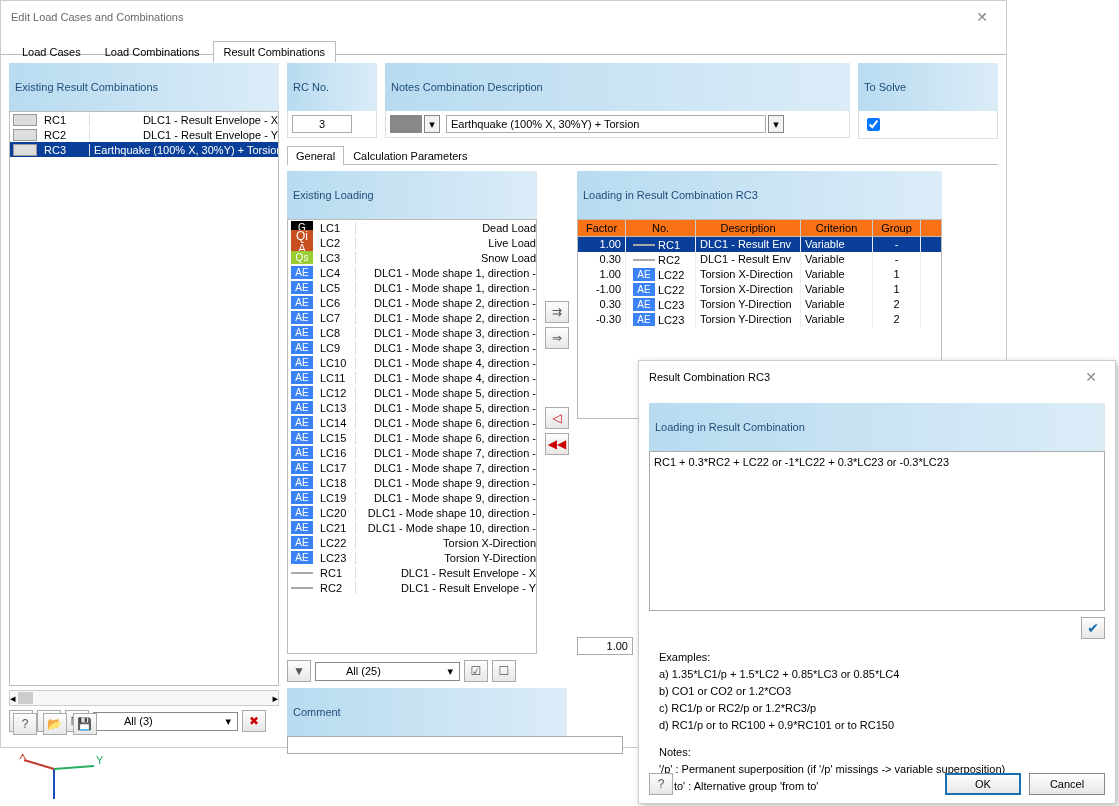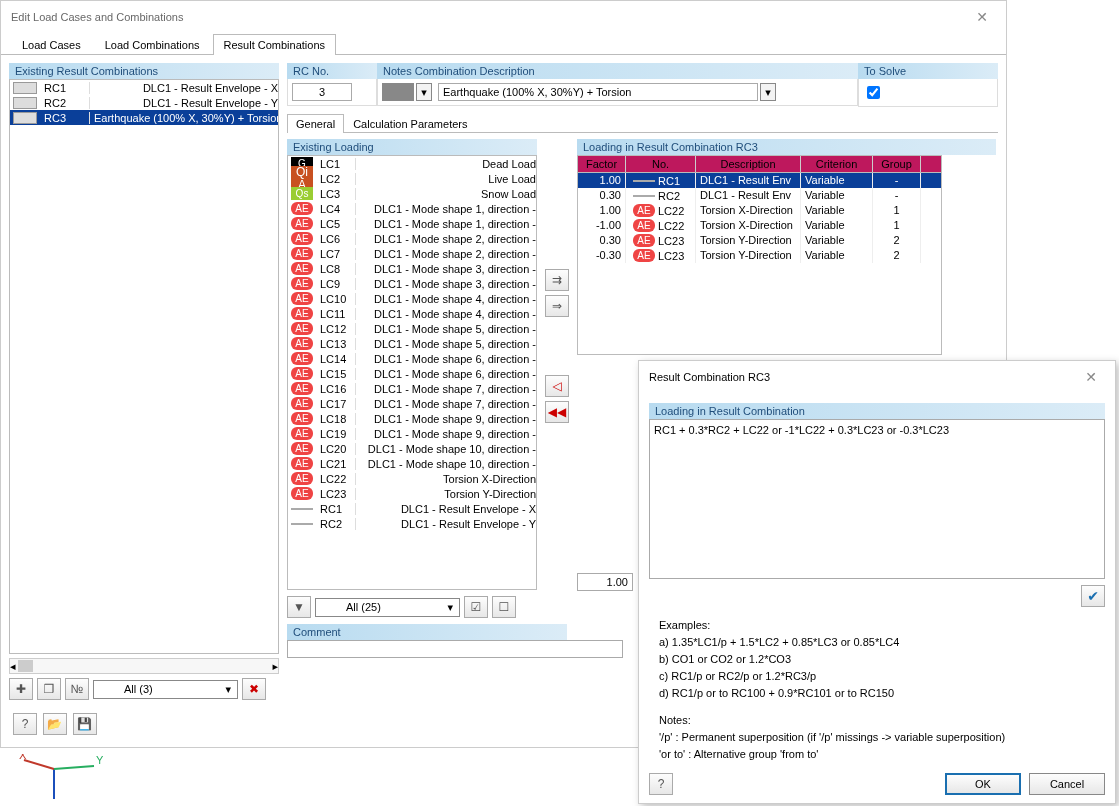--- a/index.html
+++ b/index.html
@@ -2,56 +2,56 @@
 <html><head>
 <meta charset="utf-8">
 <style>
 * { box-sizing: border-box; font-family: Tahoma, Verdana, sans-serif; font-size: 11px; }
 body { margin:0; background:#fff; width:1119px; height:806px; position:relative; }
 .window { border:1px solid #ccc; background:#fff; position:absolute; }
 .main-win { left:0; top:0; width:1007px; height:748px; }
 .titlebar { display:flex; align-items:center; justify-content:space-between; padding:6px 10px; color:#686868; }
 .close-x { font-size:14px; color:#888; cursor:pointer; padding:2px 8px; }
 .tabs { display:flex; border-bottom:1px solid #bbb; padding-left:10px; }
-.tab { padding:4px 10px; border:1px solid transparent; border-bottom:none; margin-right:2px; cursor:pointer; position:relative; top:1px; }
+.tab { padding:4px 10px; border:1px solid transparent; border-bottom:none; margin-right:2px; cursor:pointer; position:relative; top:8px; }
 .tab.active { border-color:#bbb; background:#fff; }
 .body { padding:8px; display:flex; gap:8px; }
-.panel-head { background:linear-gradient(to right,#b8dbf0,#dbecf7); color:#1f4d7a; padding:2px 6px; font-weight:normal; }
+.panel-head { background:linear-gradient(to right,#b8dbf0,#dbecf7); color:#1f4d7a; padding:18px 6px; font-weight:normal; }
 .left-col { width:270px; }
 .left-list { border:1px solid #bbb; height:575px; overflow:hidden; }
 .lrow { display:flex; align-items:center; height:15px; }
 .lrow.sel { background:#0a3f99; color:#fff; }
 .lrow .bx { width:24px; height:12px; margin:1px 3px; background:#ddd; border:1px solid #999; }
 .lrow .id { width:50px; padding-left:4px; border-right:1px solid #ddd; }
 .lrow .desc { flex:1; padding-left:4px; white-space:nowrap; overflow:hidden;text-align:right; }
 .right-col { flex:1; }
-.top-row { display:flex; margin-bottom:6px; }
+.top-row { display:flex; gap:8px; margin-bottom:6px; }
 .fld { display:flex; flex-direction:column; }
 .fld input[type=text] { border:1px solid #aaa; padding:2px 4px; }
 .rcno-input { width:60px; text-align:center; }
 .desc-input { width:320px; }
 .colorbox { width:32px; height:18px; border:1px solid #888; background:#888; display:inline-block; vertical-align:middle; }
 .dropdown-arrow { border:1px solid #888; width:16px; height:18px; display:inline-flex; align-items:center; justify-content:center; background:#f3f3f3; margin-right:4px; }
 .chk { width:13px; height:13px; }
 .inner-tabs { display:flex; border-bottom:1px solid #bbb; margin-top:4px; }
 .inner-tab { padding:3px 8px; border:1px solid transparent; border-bottom:none; cursor:pointer; position:relative; top:1px; }
 .inner-tab.active { border-color:#bbb; background:#fff; }
 .mid-row { display:flex; gap:8px; margin-top:6px; }
 .loading-list { border:1px solid #bbb; height:435px; overflow:hidden; width:250px; }
 .loading-list .lrow .id { width:40px; }
 .tag { display:inline-block; width:22px; text-align:center; color:#fff; font-size:10px; line-height:13px; margin:1px 3px; }
 .tag-G { background:#000; }
 .tag-QiA { background:#c85020; font-size:12px; }
 .tag-Qs { background:#9acd32; }
-.tag-AE { background:#ef4444;border-radius:6px; }
+.tag-AE { background:#3b82f6; }
 .tag-gray { background:#ddd; color:#666; border:1px solid #aaa; }
 .btns-rc { display:flex; flex-direction:column; gap:4px; justify-content:flex-start; padding-top:130px; }
 .icon-btn { width:24px; height:22px; border:1px solid #aaa; background:linear-gradient(#fdfdfd,#e7e7e7); display:flex; align-items:center; justify-content:center; cursor:pointer; font-size:12px; color:#555; }
 .rc-table { border:1px solid #bbb; width:365px; height:200px; }
-.rc-head { display:flex; background:#be185d; border-bottom:1px solid #bbb; }
+.rc-head { display:flex; background:#f97316; border-bottom:1px solid #bbb; }
 .rc-head div { padding:2px 4px; border-right:1px solid #ccc; text-align:center; }
 .rc-row { display:flex; height:15px; }
 .rc-row.sel { background:#0a3f99; color:#fff; }
 .rc-row div { padding:1px 4px; border-right:1px solid #eee; white-space:nowrap; overflow:hidden; }
 .c-fac { width:48px; text-align:right; }
 .c-no { width:70px; display:flex; align-items:center; }
 .c-desc { width:105px; }
 .c-crit { width:72px; }
 .c-grp { width:48px; text-align:center; }
 .sel-all { border:1px solid #888; padding:2px 6px; background:#fff; width:145px; display:flex; align-items:center; gap:6px; }
@@ -294,21 +294,21 @@
 
         <div class="btns-rc">
           <span class="icon-btn">⇉</span>
           <span class="icon-btn">⇒</span>
           <div style="height:50px"></div>
           <span class="icon-btn" style="color:#c00">◁</span>
           <span class="icon-btn" style="color:#c00">◀◀</span>
         </div>
 
         <div>
-          <div class="panel-head" style="width:419px">Loading in Result Combination RC3</div>
+          <div class="panel-head" style="width:365px">Loading in Result Combination RC3</div>
           <div class="rc-table">
             <div class="rc-head">
               <div class="c-fac">Factor</div>
               <div class="c-no" style="justify-content:center">No.</div>
               <div class="c-desc">Description</div>
               <div class="c-crit">Criterion</div>
               <div class="c-grp">Group</div>
             </div>
             <div id="rc-rows">
                 <div class="rc-row sel">

